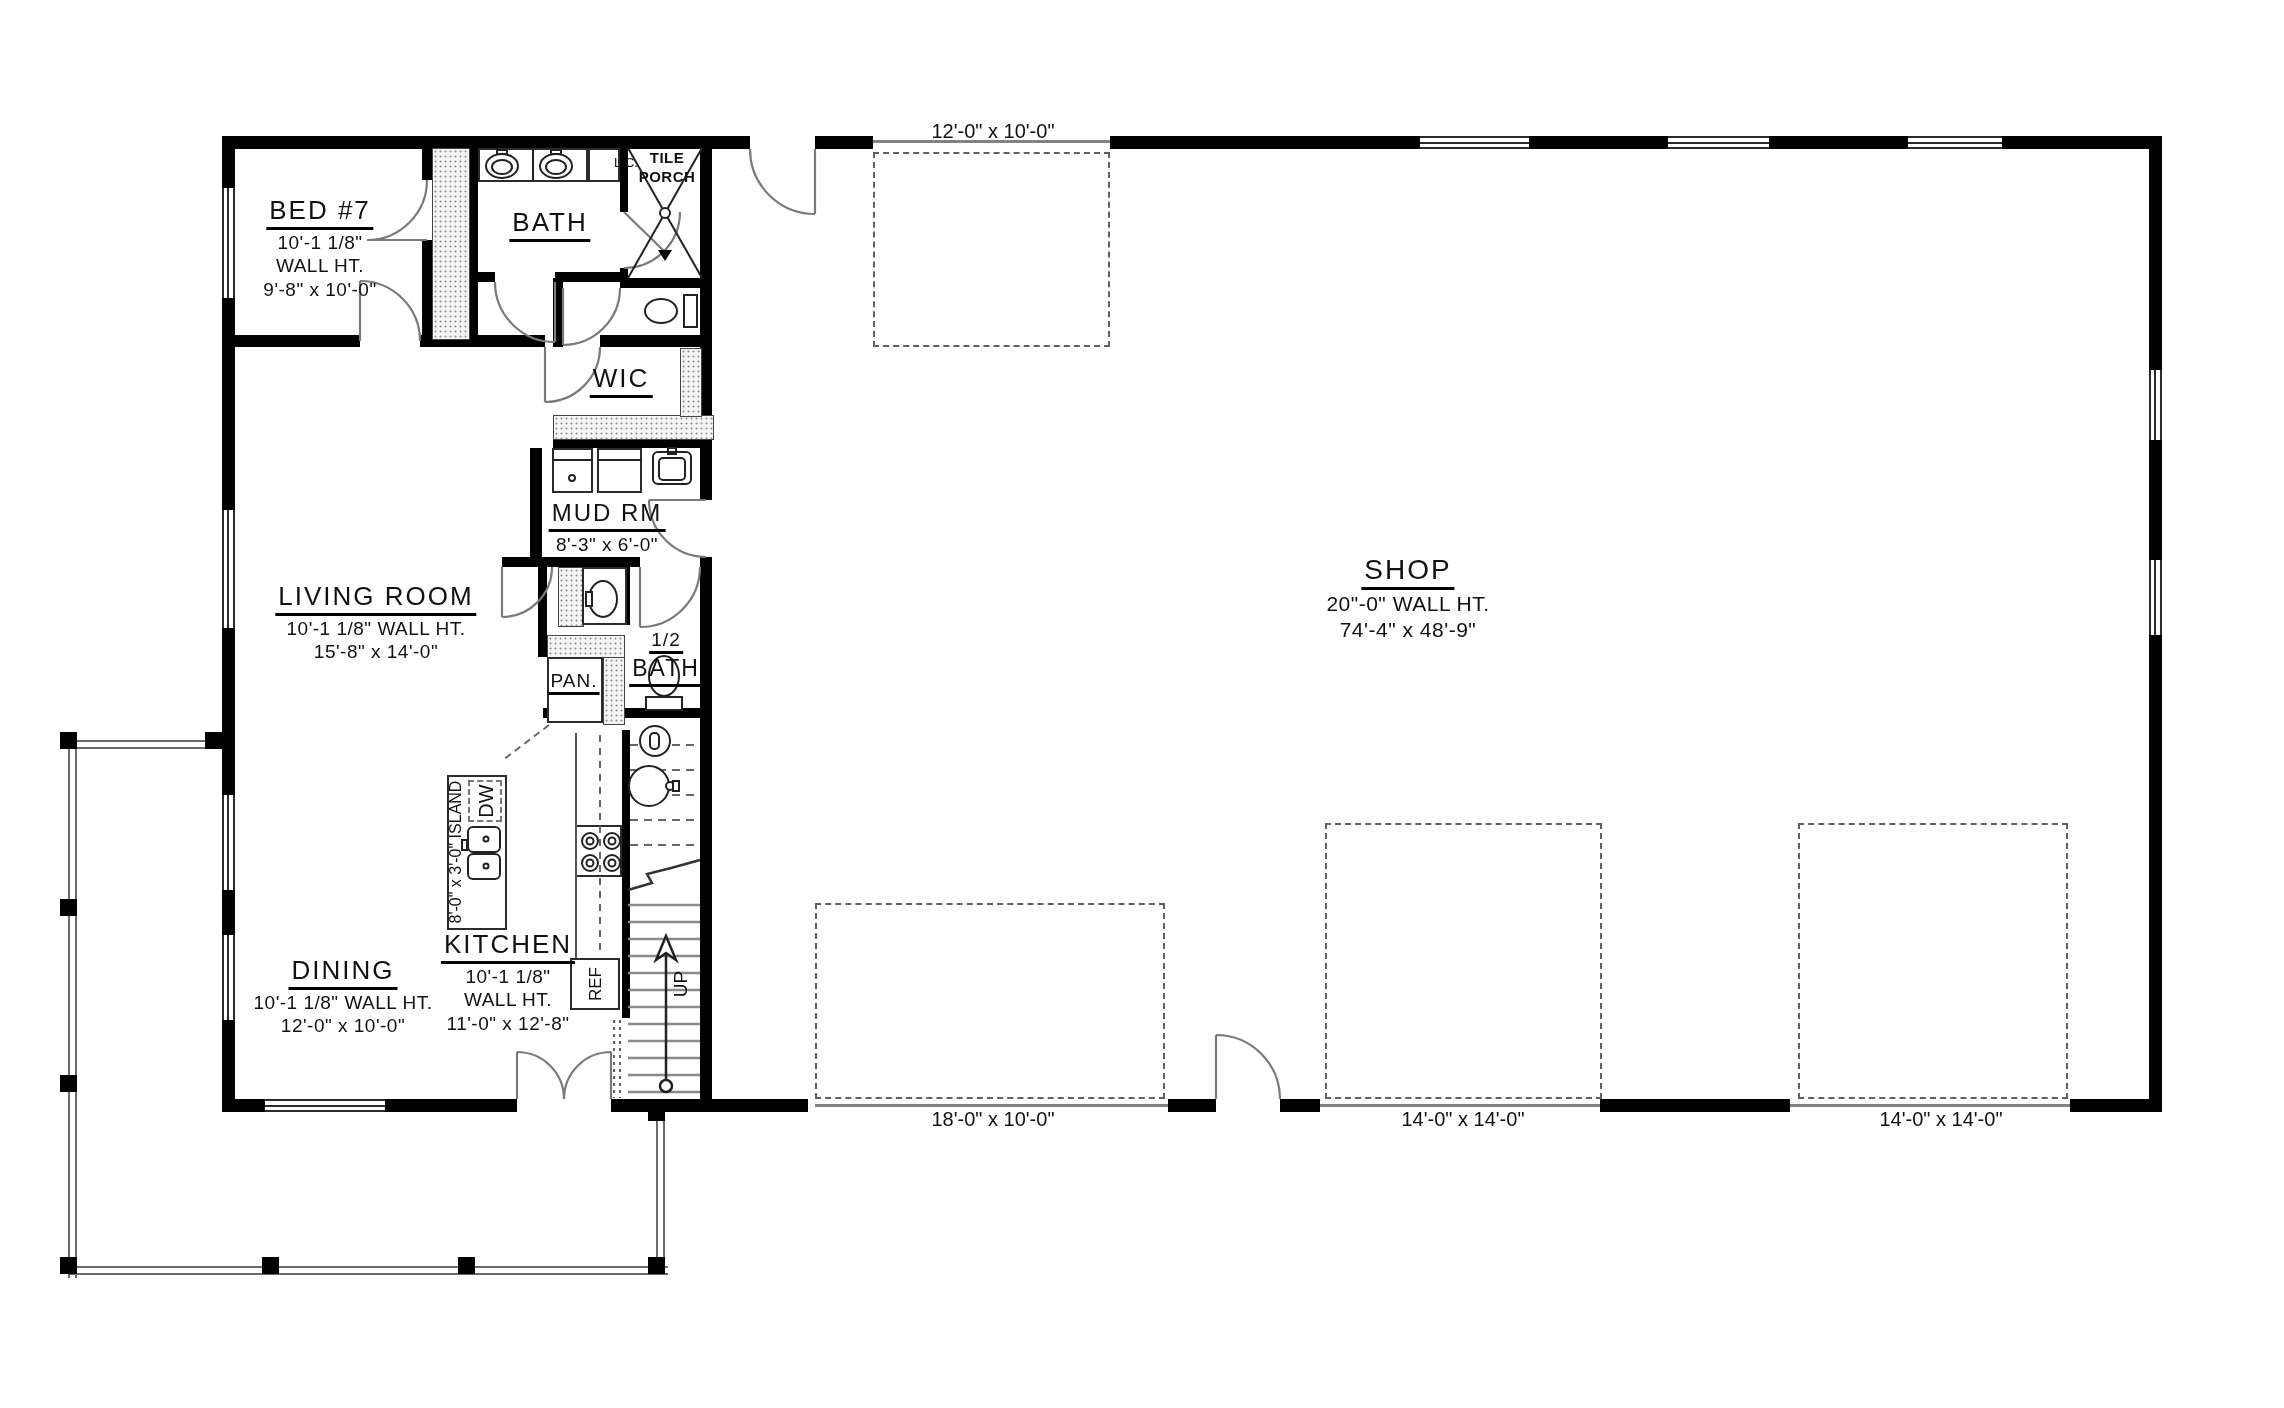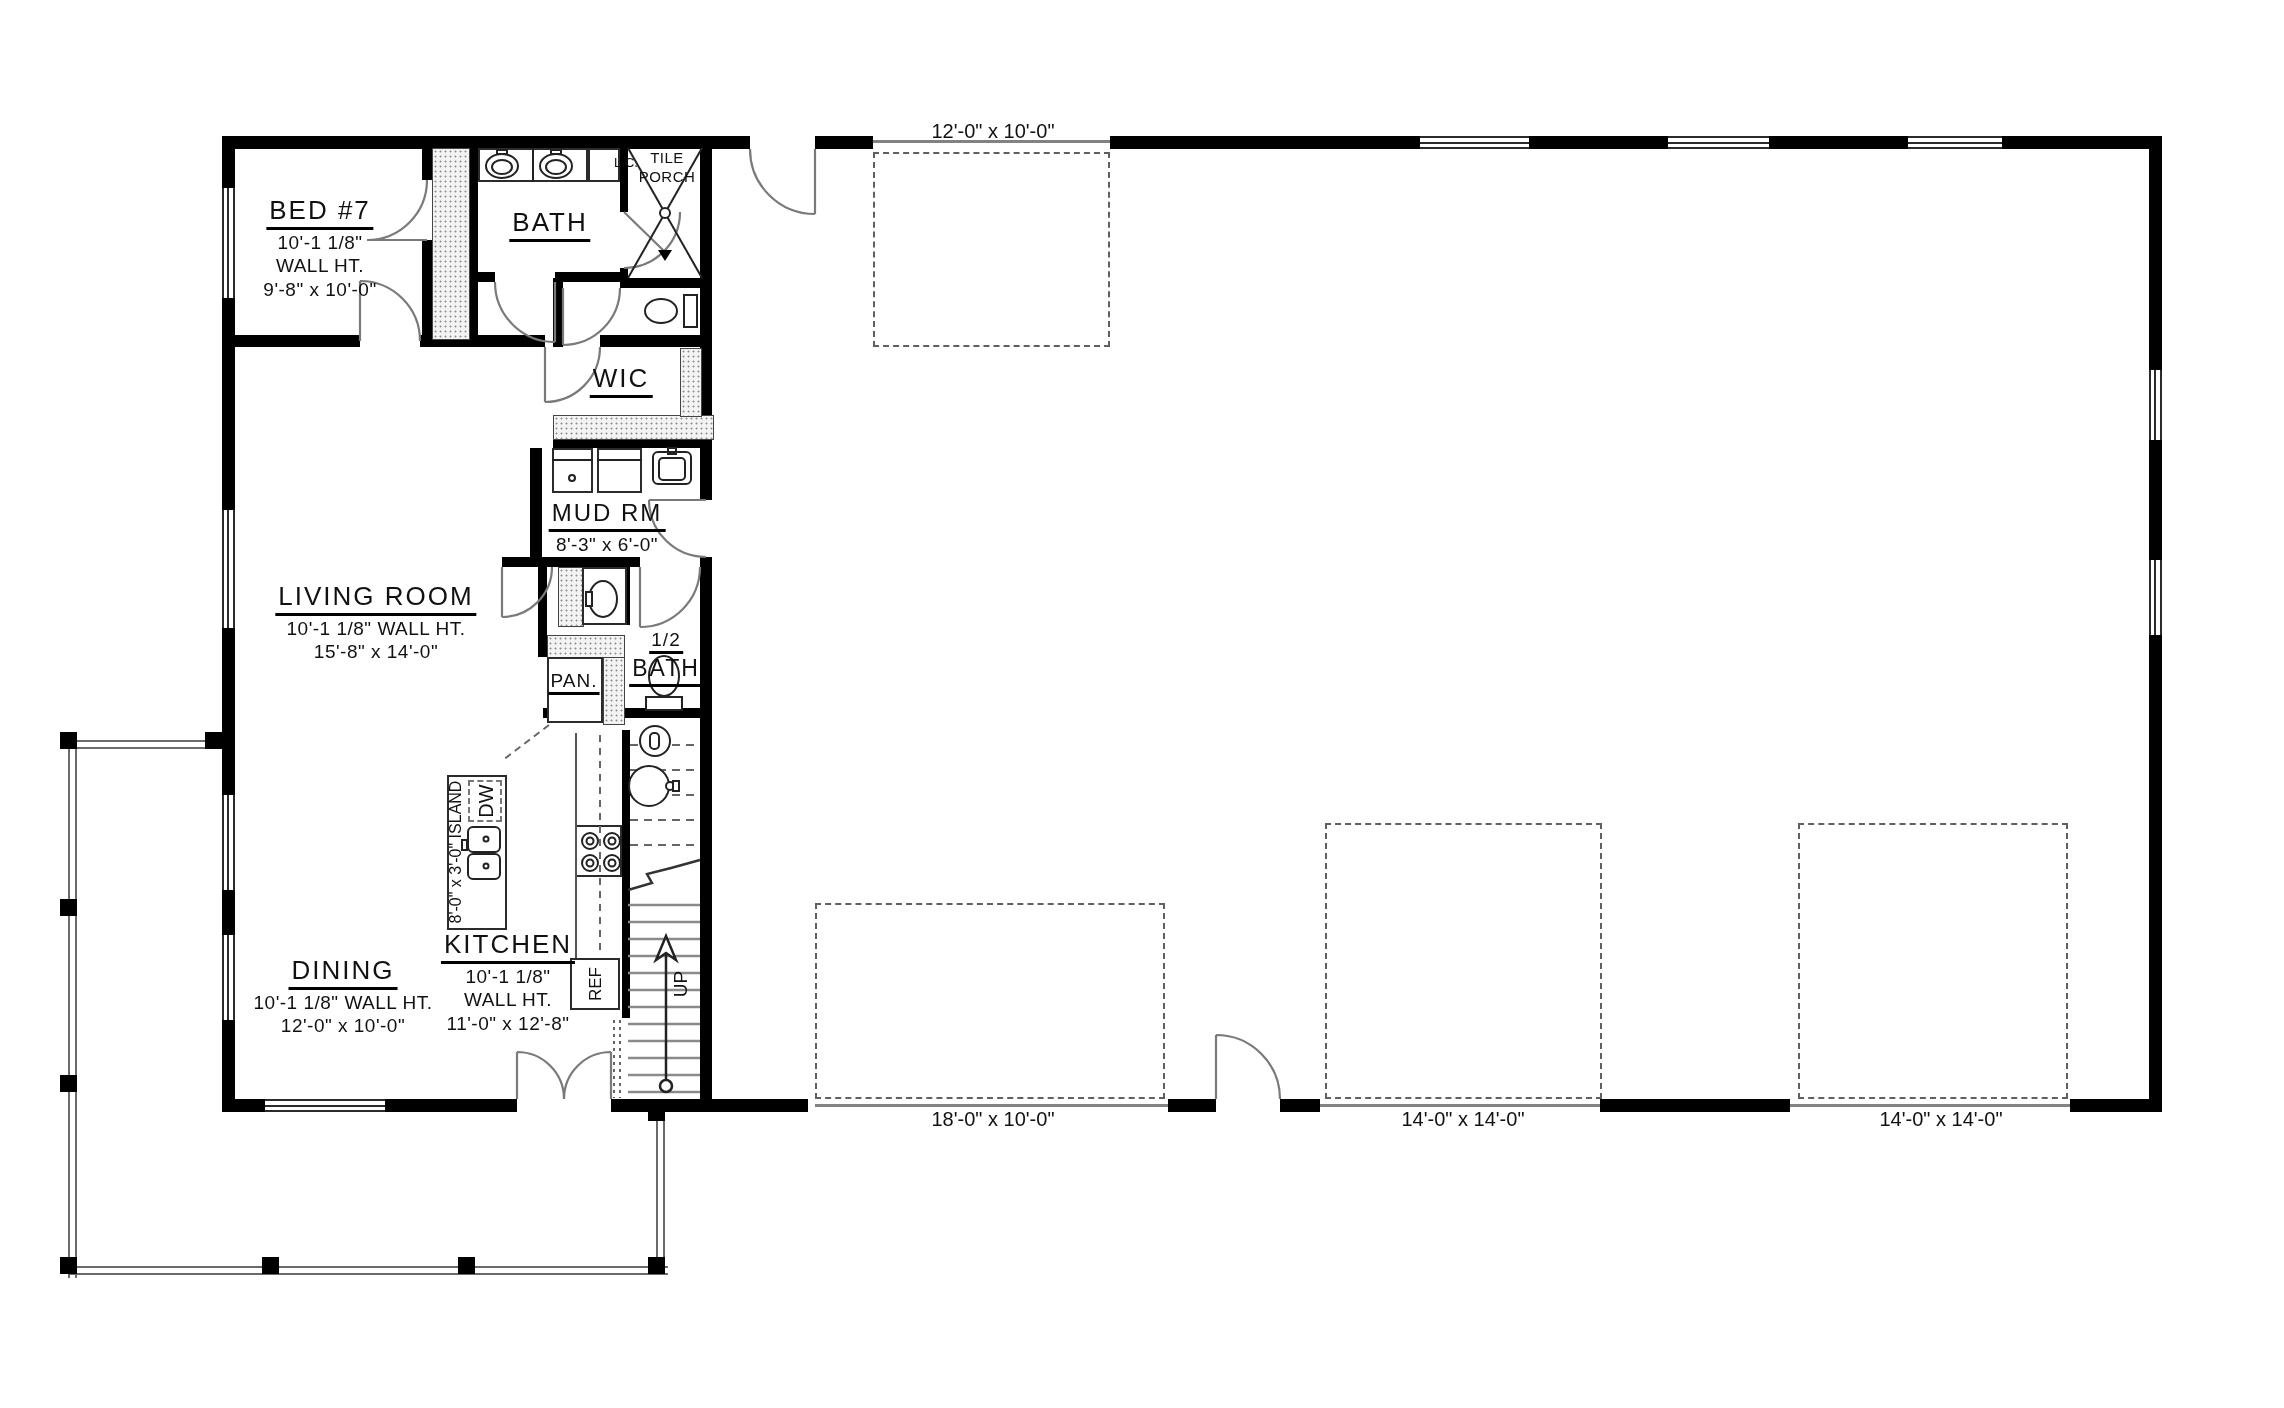--- a/index.html
+++ b/index.html
@@ -16,21 +16,21 @@
   .win-v{position:absolute;width:13px;background:repeating-linear-gradient(to right,#2b2b2b 0 2px,#fff 2px 5.5px);}
   .dbl-h{position:absolute;height:9px;border-top:2px solid #6a6a6a;border-bottom:2px solid #6a6a6a;box-sizing:border-box;}
   .dbl-v{position:absolute;width:9px;border-left:2px solid #6a6a6a;border-right:2px solid #6a6a6a;box-sizing:border-box;}
   .post{position:absolute;width:17px;height:17px;background:#000;}
   svg.lines{position:absolute;left:0;top:0;}
   .lbl{position:absolute;transform:translateX(-50%);text-align:center;white-space:nowrap;
        display:flex;flex-direction:column;align-items:center;gap:2px;line-height:1.12;}
   .title{font-size:26px;letter-spacing:2px;border-bottom:3px solid #000;padding:0 3px 2px 3px;}
   .title-sm{font-size:19px;letter-spacing:1px;border-bottom:3px solid #000;padding:0 2px 1px 2px;}
   .sub{font-size:19px;letter-spacing:0.5px;}
-  .tiny{font-size:15px;letter-spacing:0.5px;}
+  .tiny{font-size:15px;letter-spacing:0.5px;font-weight:bold;}
   .dim{position:absolute;transform:translateX(-50%);font-size:20px;white-space:nowrap;}
   .rot{position:absolute;transform:translate(-50%,-50%) rotate(-90deg);white-space:nowrap;}
 </style>
 </head>
 <body>
 
 <div id="plan">
 
   <div class="wall" style="left:222px;top:136px;width:528px;height:13px"></div>
   <div class="wall" style="left:815px;top:136px;width:58px;height:13px"></div>
@@ -285,20 +285,25 @@
     <span class="sub">WALL HT.</span>
     <span class="sub">11'-0" x 12'-8"</span>
   </div>
 
   <div class="lbl" style="left:343px;top:956px">
     <span class="title">DINING</span>
     <span class="sub">10'-1 1/8" WALL HT.</span>
     <span class="sub">12'-0" x 10'-0"</span>
   </div>
 
+  <div class="lbl" style="left:1408px;top:554px">
+    <span class="title" style="font-size:28px">SHOP</span>
+    <span class="sub" style="font-size:21px">20"-0" WALL HT.</span>
+    <span class="sub" style="font-size:21px">74'-4" x 48'-9"</span>
+  </div>
 
 
   <div class="rot" style="left:456px;top:852px;font-size:16px">8'-0" x 3'-0" ISLAND</div>
   <div class="rot" style="left:486px;top:801px;font-size:20px">DW</div>
   <div class="rot" style="left:596px;top:984px;font-size:17px">REF</div>
   <div class="rot" style="left:681px;top:984px;font-size:19px">UP</div>
 
   <div class="dim" style="left:993px;top:120px">12'-0" x 10'-0"</div>
   <div class="dim" style="left:993px;top:1108px">18'-0" x 10'-0"</div>
   <div class="dim" style="left:1463px;top:1108px">14'-0" x 14'-0"</div>

